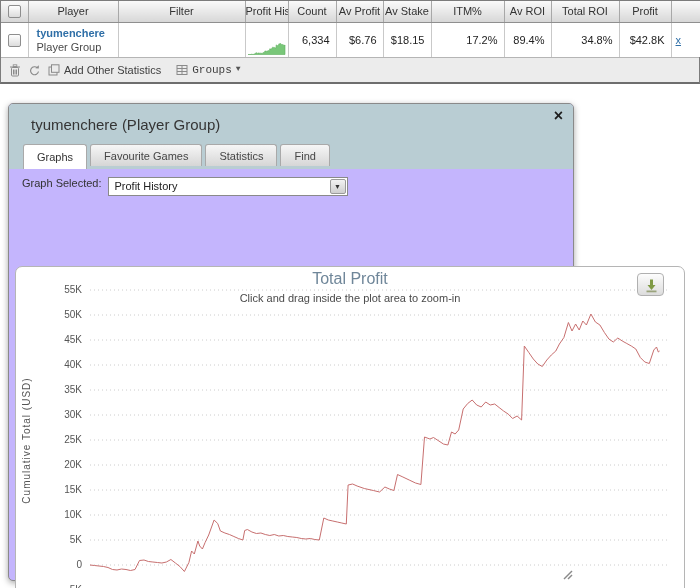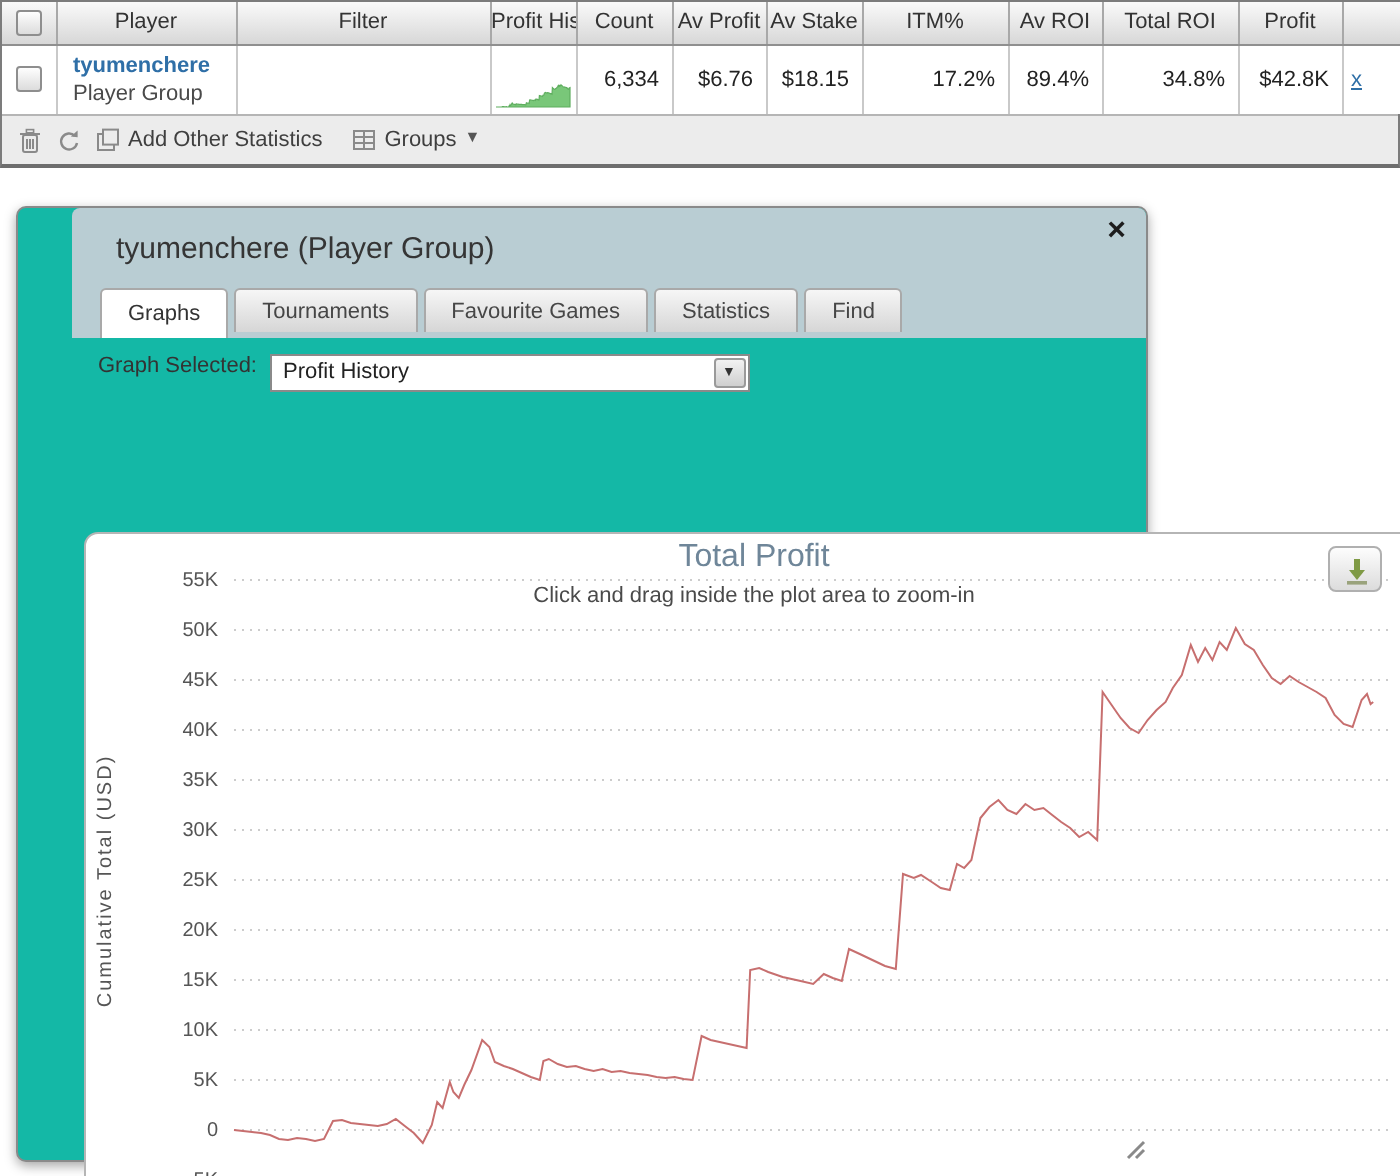--- a/index.html
+++ b/index.html
@@ -26,22 +26,22 @@
   .spark-cell { vertical-align:bottom; text-align:center; }
   .remove-link { color:#2f6fa7; text-decoration:underline; font-size:11px; padding-left:4px; cursor:pointer; }
 
   .table-toolbar { height:25px; background:#ececec; border-top:1px solid #b5b5b5;
     display:flex; align-items:center; gap:7px; padding-left:8px; font-size:11px; color:#3f3f3f; }
   .tool-btn { display:flex; align-items:flex-start; gap:4px; cursor:pointer; color:#3f3f3f; }
   .tool-ic { display:inline-block; }
   .caret { font-size:8px; color:#555; }
 
   
-  .panel { position:absolute; left:8px; top:103px; width:566px; height:478px; background:#14b8a6;
-    border:1px solid #8a8a8a; border-radius:5px; box-shadow:0 2px 6px rgba(0,0,0,.35);padding-left:27px; }
+  .panel { position:absolute; left:8px; top:103px; width:566px; height:478px; background:#c4b5fd;
+    border:1px solid #8a8a8a; border-radius:5px; box-shadow:0 2px 6px rgba(0,0,0,.35); }
   .panel-header { position:relative; height:65px; background:#b9cdd3; border-radius:4px 4px 0 0; }
   .panel-title { position:absolute; left:22px; top:12px; font-size:15px; color:#353535; }
   .panel-close { position:absolute; right:10px; top:3px; font-size:16px; font-weight:bold; color:#1d1d1d; cursor:pointer; }
   .tabs { position:absolute; left:14px; bottom:0; display:flex; gap:3px; align-items:flex-start; }
   .tab { height:22px; line-height:22px; padding:0 13px; font-size:11px; color:#464646; cursor:pointer;
     background:linear-gradient(#f6f6f6,#d6d6d6); border:1px solid #a9a9a9; border-bottom:none; border-radius:3px 3px 0 0; }
   .tab.active { background:#ffffff; height:25px; line-height:25px; color:#333; }
 
   .panel-body { position:relative; height:413px; }
   .graph-row { display:flex; align-items:flex-start; padding:8px 0 0 13px; font-size:11px; color:#333; }
@@ -141,40 +141,39 @@
         <path d="M10.8 1.2 L10.8 4.6 L7.4 4.2 Z" fill="#8a8a8a"></path>
       </svg>
     </span>
     <span class="tool-btn">
       <svg class="tool-ic" width="12" height="12" viewBox="0 0 12 12">
         <rect x="1" y="3" width="8" height="8" fill="none" stroke="#8a8a8a"></rect>
         <rect x="3.5" y="0.8" width="7.5" height="7.5" fill="#ececec" stroke="#8a8a8a"></rect>
       </svg>
       <span>Add Other Statistics</span>
     </span>
-    <span class="tool-btn" style="margin-left:8px;">
+    <span class="tool-btn" style="margin-left:8px;font-family:Liberation Mono, monospace;">
       <svg class="tool-ic" width="12" height="12" viewBox="0 0 12 12">
         <rect x="1" y="1.5" width="10" height="9" fill="none" stroke="#8a8a8a"></rect>
         <line x1="1" y1="4.5" x2="11" y2="4.5" stroke="#8a8a8a"></line>
         <line x1="1" y1="7.5" x2="11" y2="7.5" stroke="#8a8a8a"></line>
         <line x1="6" y1="1.5" x2="6" y2="10.5" stroke="#8a8a8a"></line>
       </svg>
       <span>Groups</span>
       <span class="caret">▼</span>
     </span>
   </div>
 </div>
 
 <div class="panel">
   <div class="panel-header">
     <div class="panel-title">tyumenchere (Player Group)</div>
     <div class="panel-close">×</div>
     <div class="tabs">
       <div class="tab active">Graphs</div>
-      <div class="tab">Tournaments</div>
       <div class="tab">Favourite Games</div>
       <div class="tab">Statistics</div>
       <div class="tab">Find</div>
     </div>
   </div>
 
   <div class="panel-body">
     <div class="graph-row">
       <span>Graph Selected:</span>
       <div class="select-box">

